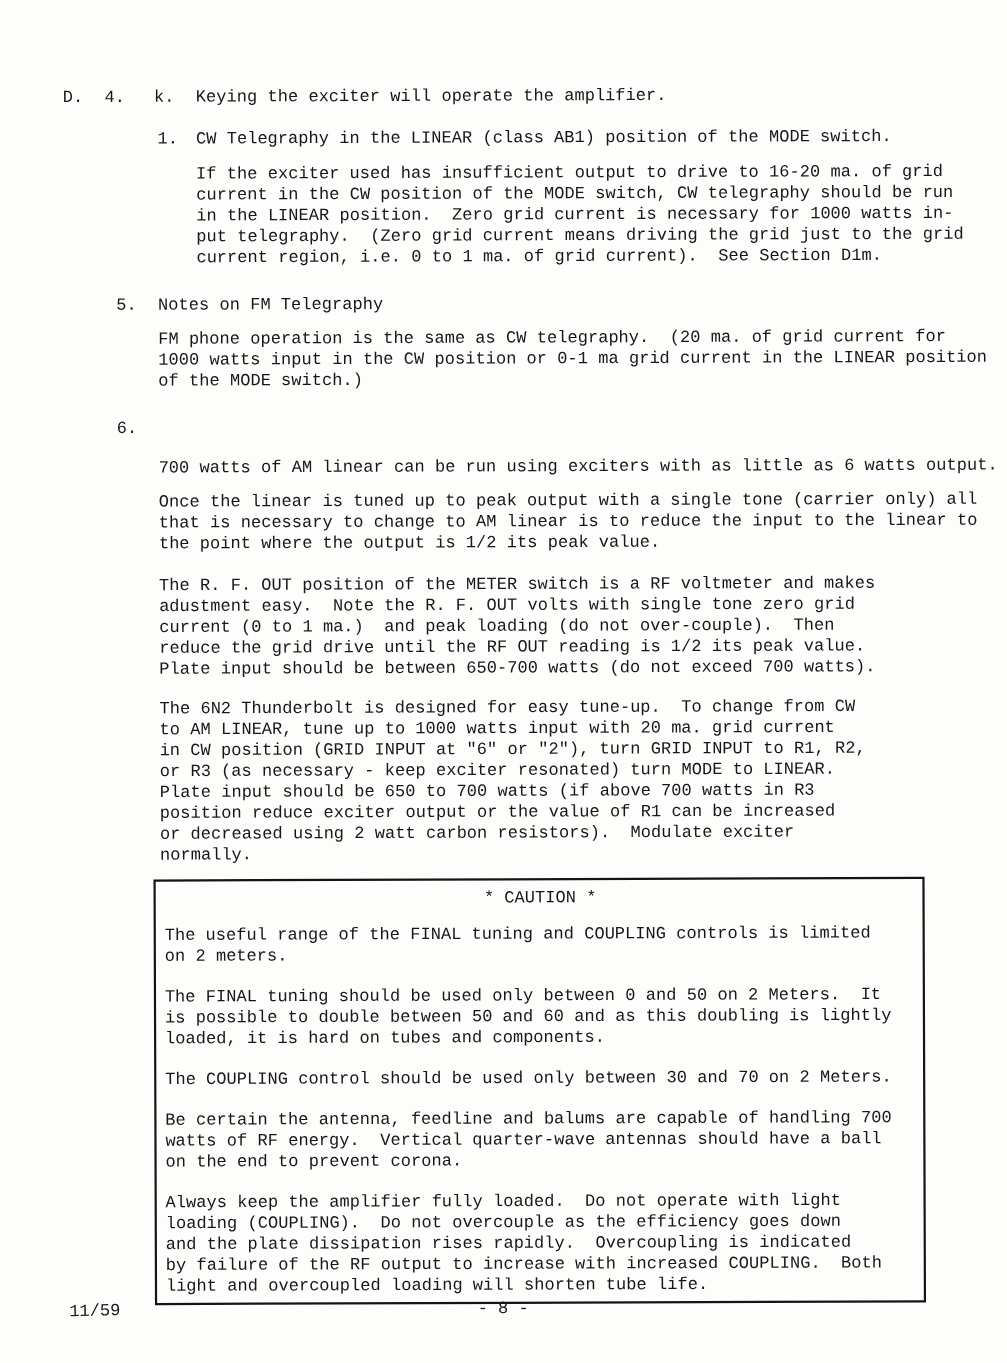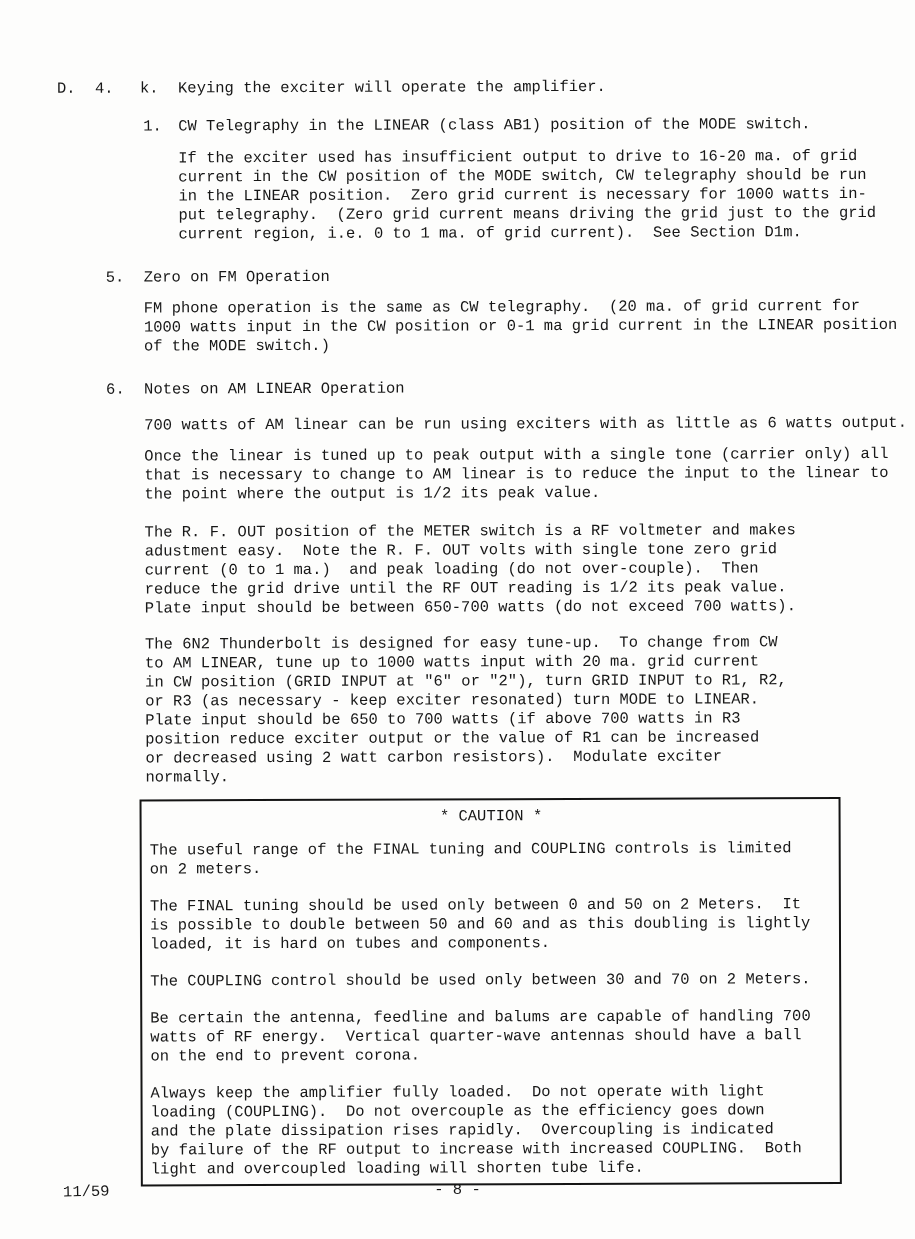--- a/index.html
+++ b/index.html
@@ -94,30 +94,29 @@
     </div>
 
     <div class="pre p-cw">If the exciter used has insufficient output to drive to 16-20 ma. of grid
 current in the CW position of the MODE switch, CW telegraphy should be run
 in the LINEAR position.  Zero grid current is necessary for 1000 watts in-
 put telegraphy.  (Zero grid current means driving the grid just to the grid
 current region, i.e. 0 to 1 ma. of grid current).  See Section D1m.</div>
 
     <div class="row h-num">
       <span class="mk mk-num">5.</span>
-      <span class="pre">Zero on FM Operation</span>
+      <span class="pre">Notes on FM Telegraphy</span>
     </div>
 
     <div class="pre p-fm">FM phone operation is the same as CW telegraphy.  (20 ma. of grid current for
 1000 watts input in the CW position or 0-1 ma grid current in the LINEAR position
 of the MODE switch.)</div>
 
     <div class="row h-num">
       <span class="mk mk-num">6.</span>
-      <span class="pre">Notes on AM LINEAR Operation</span>
     </div>
 
     <div class="pre p-61">700 watts of AM linear can be run using exciters with as little as 6 watts output.</div>
     <div class="pre p-62">Once the linear is tuned up to peak output with a single tone (carrier only) all
 that is necessary to change to AM linear is to reduce the input to the linear to
 the point where the output is 1/2 its peak value.</div>
     <div class="pre p-63">The R. F. OUT position of the METER switch is a RF voltmeter and makes
 adustment easy.  Note the R. F. OUT volts with single tone zero grid
 current (0 to 1 ma.)  and peak loading (do not over-couple).  Then
 reduce the grid drive until the RF OUT reading is 1/2 its peak value.

